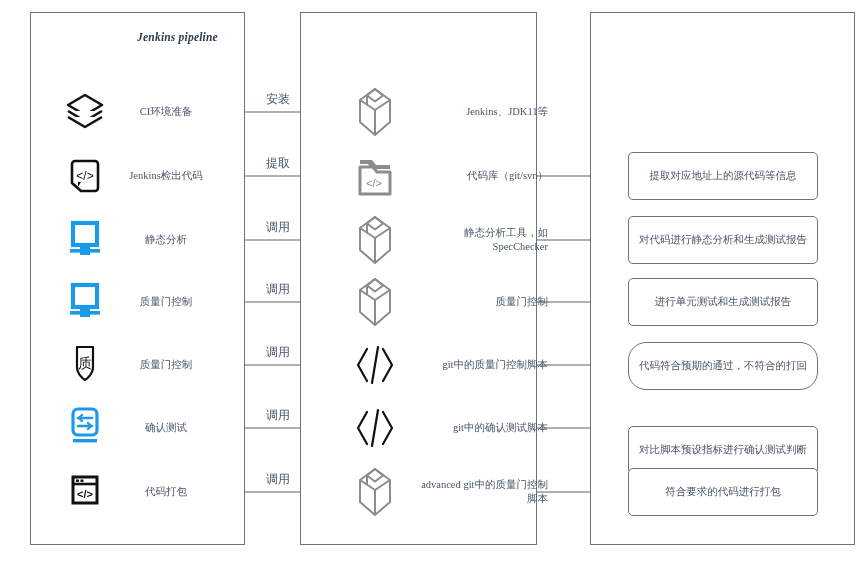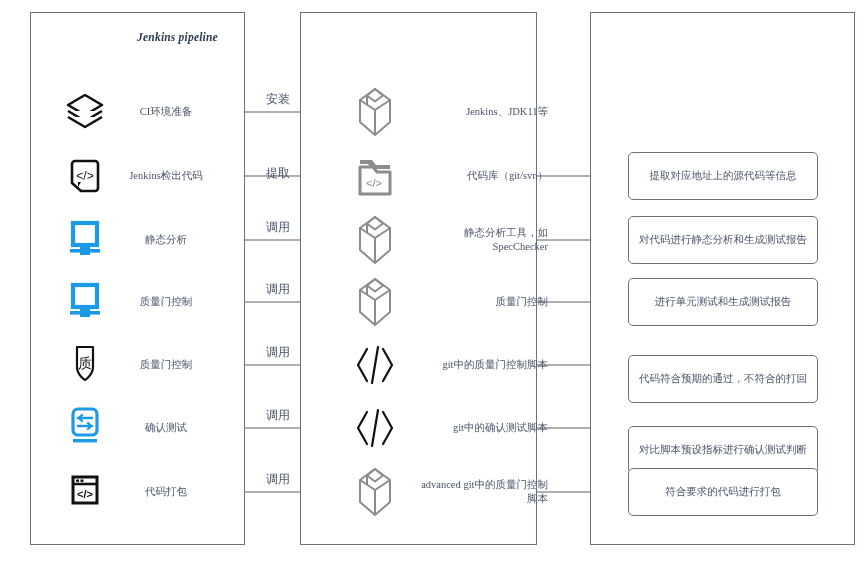--- a/index.html
+++ b/index.html
@@ -226,21 +226,21 @@
     <div class="stage-label" style="top: 112px;">CI环境准备</div>
     <div class="stage-label" style="top: 176px;">Jenkins检出代码</div>
     <div class="stage-label" style="top: 240px;">静态分析</div>
     <div class="stage-label" style="top: 302px;">质量门控制</div>
     <div class="stage-label" style="top: 365px;">质量门控制</div>
     <div class="stage-label" style="top: 428px;">确认测试</div>
     <div class="stage-label" style="top: 492px;">代码打包</div>
   </div>
 <div id="action-labels">
     <div class="action-label" style="top: 108px;">安装</div>
-    <div class="action-label" style="top: 182px;">提取</div>
+    <div class="action-label" style="top: 172px;">提取</div>
     <div class="action-label" style="top: 236px;">调用</div>
     <div class="action-label" style="top: 298px;">调用</div>
     <div class="action-label" style="top: 361px;">调用</div>
     <div class="action-label" style="top: 424px;">调用</div>
     <div class="action-label" style="top: 488px;">调用</div>
   </div>
 <div id="tool-icons">
     <div class="tool-icon" style="top: 86px;">
       <svg viewBox="0 0 46 52" width="46" height="52">
         <g fill="none" stroke="#8c8c8c" stroke-width="2" stroke-linejoin="round">
@@ -323,21 +323,21 @@
 <div id="outcome-boxes">
     <div class="outcome-box" style="top: 176px;">
       <span>提取对应地址上的源代码等信息</span>
     </div>
     <div class="outcome-box" style="top: 240px;">
       <span>对代码进行静态分析和生成测试报告</span>
     </div>
     <div class="outcome-box" style="top: 302px;">
       <span>进行单元测试和生成测试报告</span>
     </div>
-    <div class="outcome-box" style="top: 379px;">
+    <div class="outcome-box" style="top: 366px; border-radius: 18px;">
       <span>代码符合预期的通过，不符合的打回</span>
     </div>
     <div class="outcome-box" style="top: 428px; margin-top: 22px;">
       <span>对比脚本预设指标进行确认测试判断</span>
     </div>
     <div class="outcome-box" style="top: 492px;">
       <span>符合要求的代码进行打包</span>
     </div>
   </div>
 

